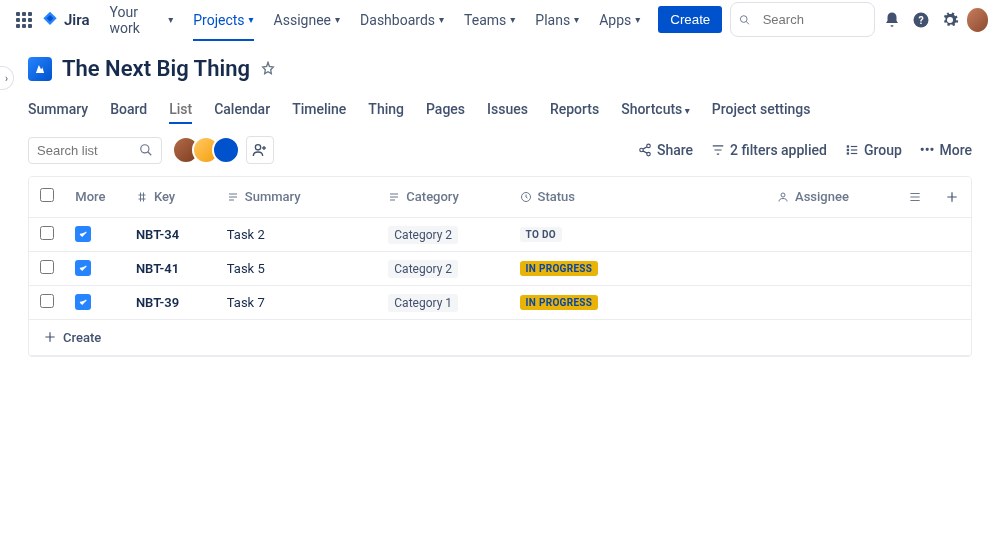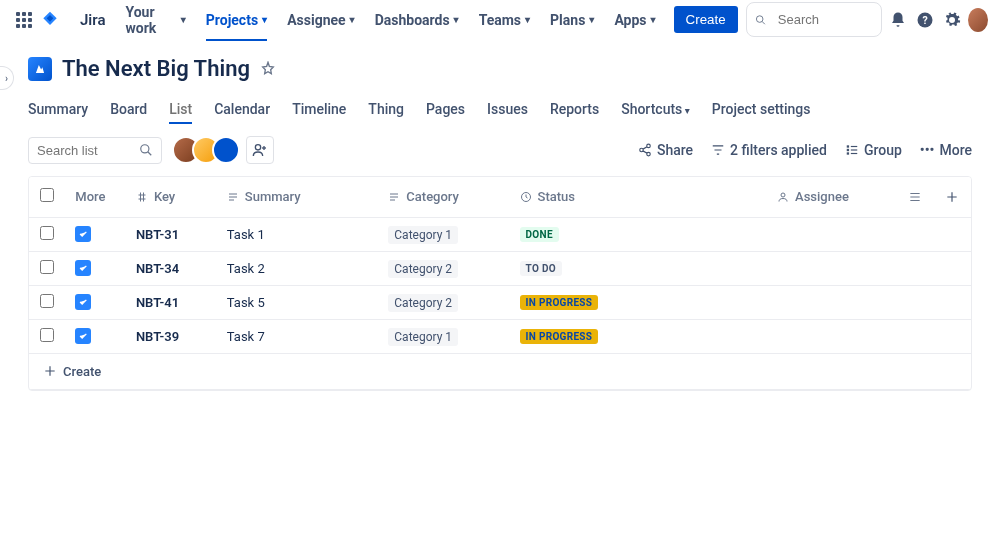--- a/index.html
+++ b/index.html
@@ -2,24 +2,24 @@
 <html><head>
 <meta charset="utf-8">
 <style>
 * { box-sizing: border-box; margin: 0; padding: 0; }
 body { font-family: -apple-system, BlinkMacSystemFont, "Segoe UI", Roboto, sans-serif; font-size: 14px; color: #172B4D; background: #fff; width: 1000px; height: 538px; overflow: hidden; }
 
 
 .topnav { display: flex; align-items: center; height: 40px; padding: 0 12px; border-bottom: 1px solid #fff; gap: 4px; }
 .apps-icon { width: 24px; height: 24px; display: grid; grid-template-columns: repeat(3,4px); grid-template-rows: repeat(3,4px); gap: 2px; padding: 4px; cursor: pointer; }
 .apps-icon span { background: #42526E; border-radius: 1px; }
-.logo { display: flex; align-items: center; gap: 20px; margin-right: 8px; cursor: pointer; }
+.logo { display: flex; align-items: center; gap: 4px; margin-right: 8px; cursor: pointer; }
 .logo svg { width: 20px; height: 20px; }
 .logo-text { font-weight: 600; color: #253858; font-size: 15px; }
-.nav-item { display: flex; align-items: center; gap: 4px; padding: 4px 8px; cursor: pointer; font-weight: 700; color: #42526E; border-radius: 3px; height: 32px; }
+.nav-item { display: flex; align-items: center; gap: 4px; padding: 4px 8px; cursor: pointer; font-weight: 400; color: #42526E; border-radius: 3px; height: 32px; }
 .nav-item.active { color: #0052CC; }
 .nav-item.active::after { content: ""; position: absolute; bottom: -5px; left: 8px; right: 8px; height: 2px; background: #0052CC; }
 .nav-item { position: relative; }
 .chev { font-size: 10px; color: #42526E; }
 .nav-item.active .chev { color: #0052CC; }
 .create-btn { background: #0052CC; color: #fff; border: none; border-radius: 3px; padding: 6px 12px; font-weight: 500; cursor: pointer; margin-left: 6px; }
 .spacer { flex: 1; }
 .search-box { display: flex; align-items: center; border: 1px solid #DFE1E6; border-radius: 8px; padding: 9px 8px; width: 160px; gap: 12px; }
 .search-box input { border: none; outline: none; font-size: 13px; width: 100%; }
 .icon-btn { width: 28px; height: 28px; display: flex; align-items: center; justify-content: center; cursor: pointer; border-radius: 50%; color: #42526E; }
@@ -319,35 +319,20 @@
     </tr>
   </thead>
   <tbody id="table-body">
         <tr>
           <td class="col-check"><input type="checkbox" style=""></td>
           <td class="col-type"><span class="type-badge">
               <svg viewBox="0 0 24 24">
                 <path fill="#fff" d="M5 12l5 5L20 7" stroke="#fff" stroke-width="3"></path>
               </svg>
             </span></td>
-          <td class="col-key"><span class="key-text">NBT-31</span></td>
-          <td class="col-summary"><span>Task 1</span></td>
-          <td class="col-category"><span class="cat-lozenge">Category 1</span></td>
-          <td class="col-status"><span class="status-lozenge status-done">DONE</span></td>
-          <td class="col-assignee"></td>
-          <td class="col-actions"></td>
-          <td class="col-add"></td>
-        </tr>
-        <tr>
-          <td class="col-check"><input type="checkbox" style=""></td>
-          <td class="col-type"><span class="type-badge">
-              <svg viewBox="0 0 24 24">
-                <path fill="#fff" d="M5 12l5 5L20 7" stroke="#fff" stroke-width="3"></path>
-              </svg>
-            </span></td>
           <td class="col-key"><span class="key-text">NBT-34</span></td>
           <td class="col-summary"><span>Task 2</span></td>
           <td class="col-category"><span class="cat-lozenge">Category 2</span></td>
           <td class="col-status"><span class="status-lozenge status-todo">TO DO</span></td>
           <td class="col-assignee"></td>
           <td class="col-actions"></td>
           <td class="col-add"></td>
         </tr>
         <tr>
           <td class="col-check"><input type="checkbox" style=""></td>

